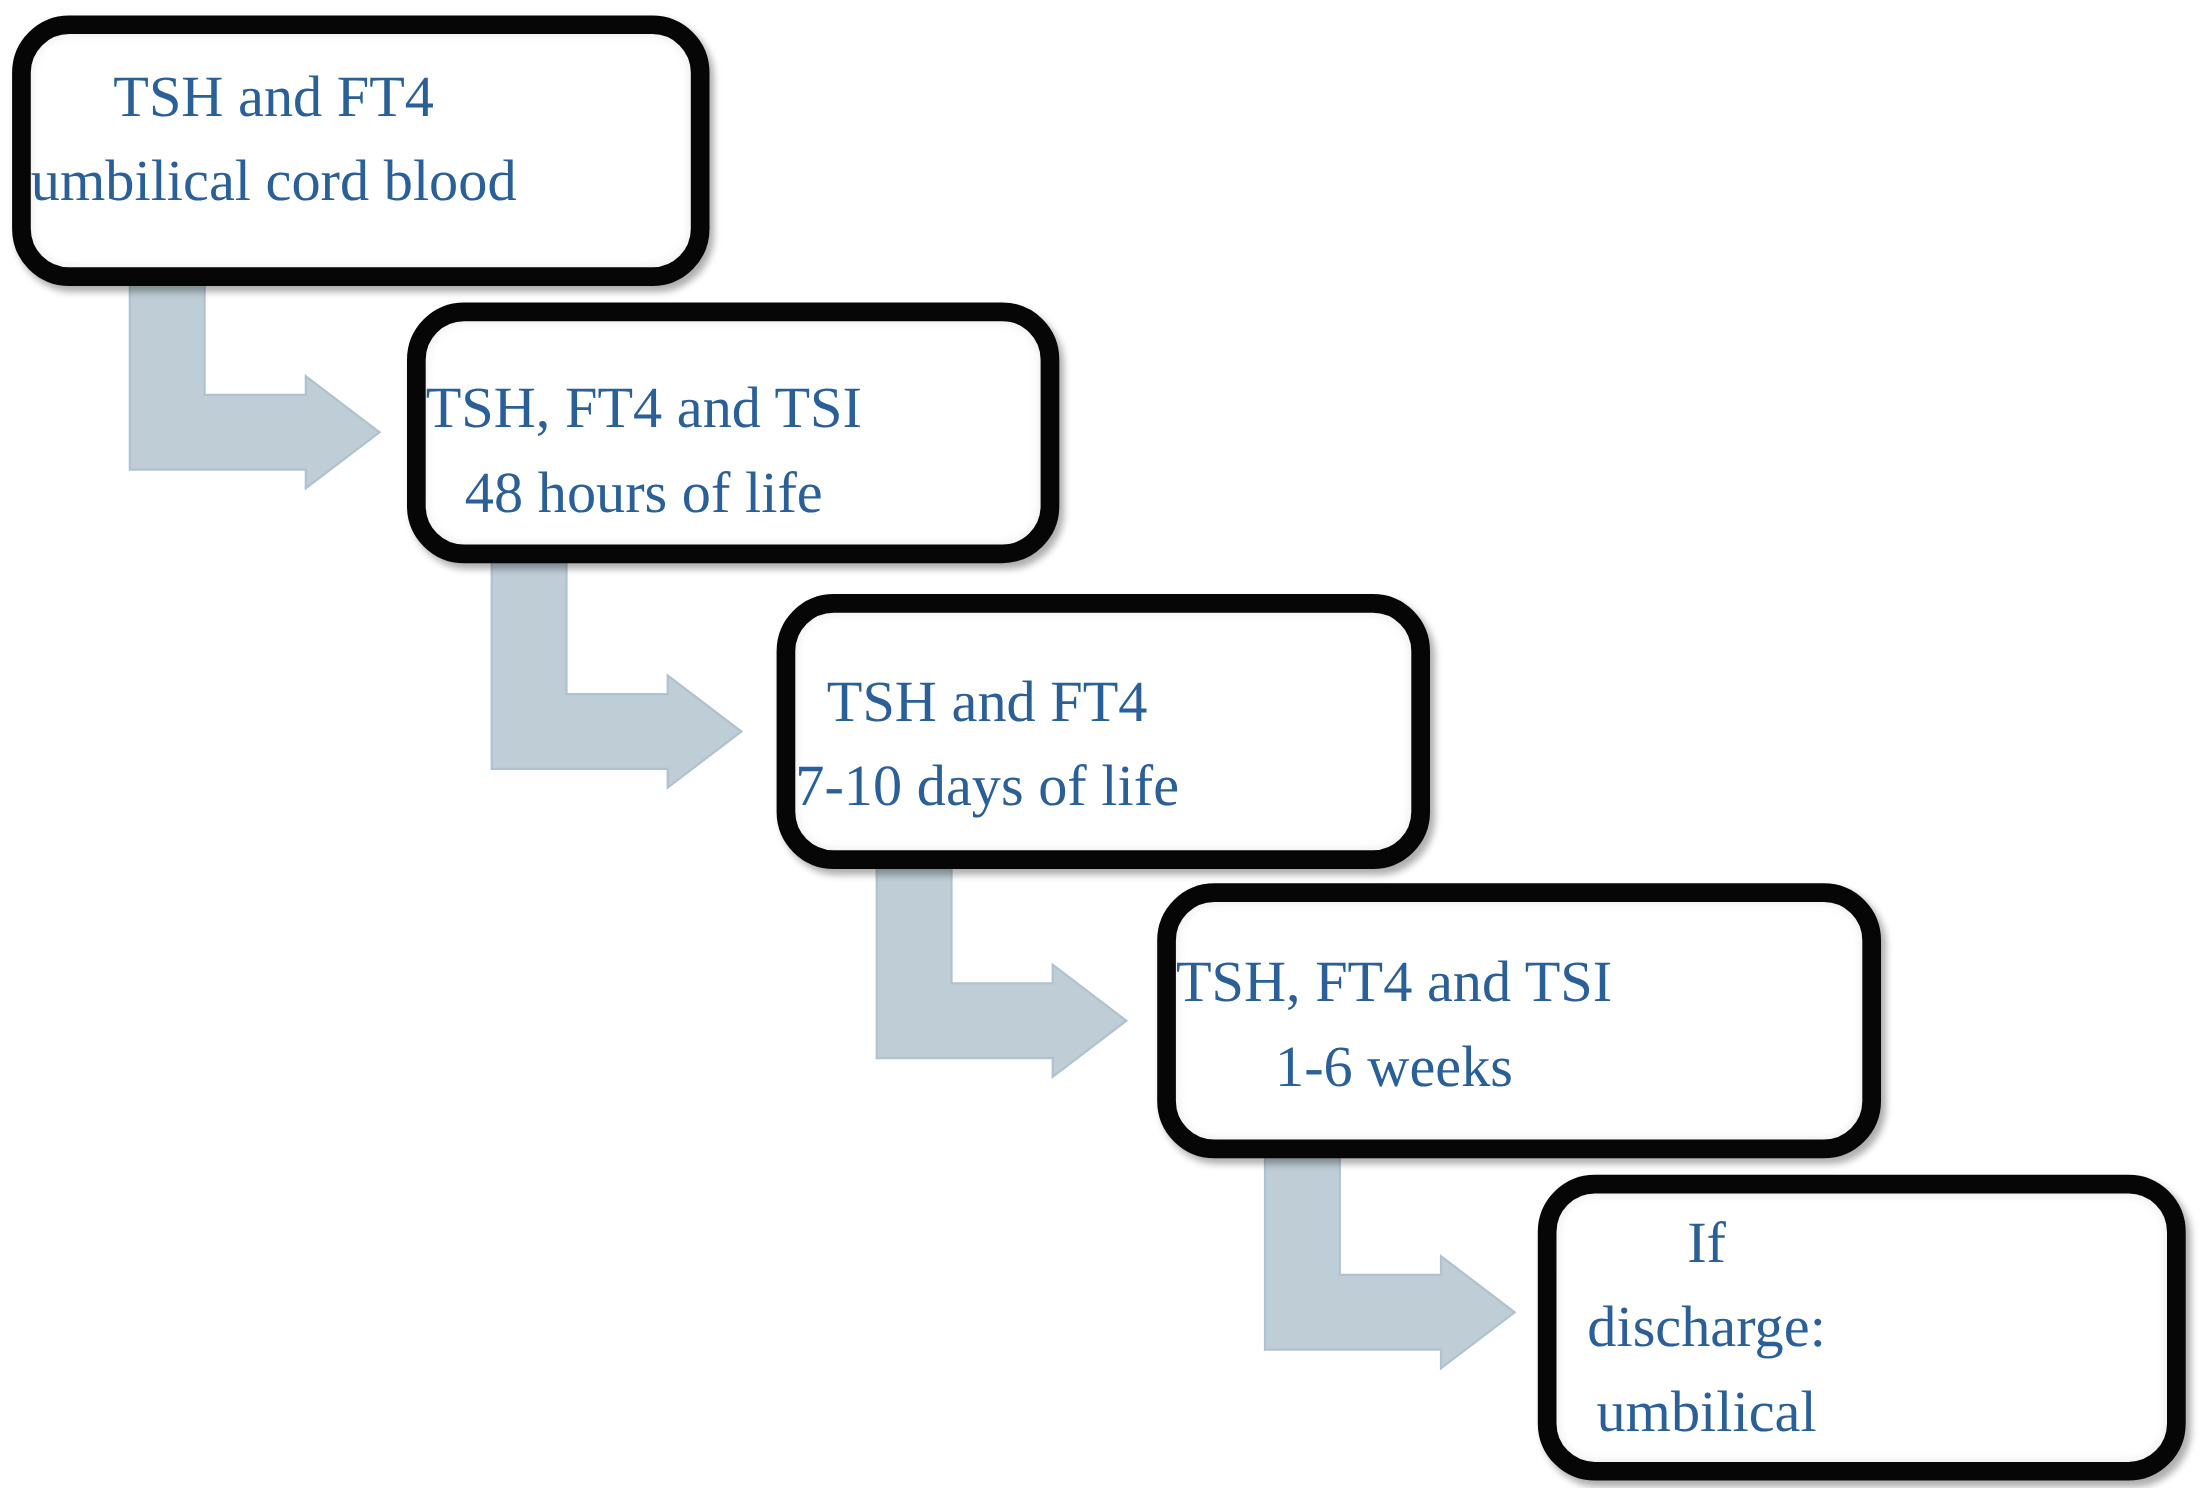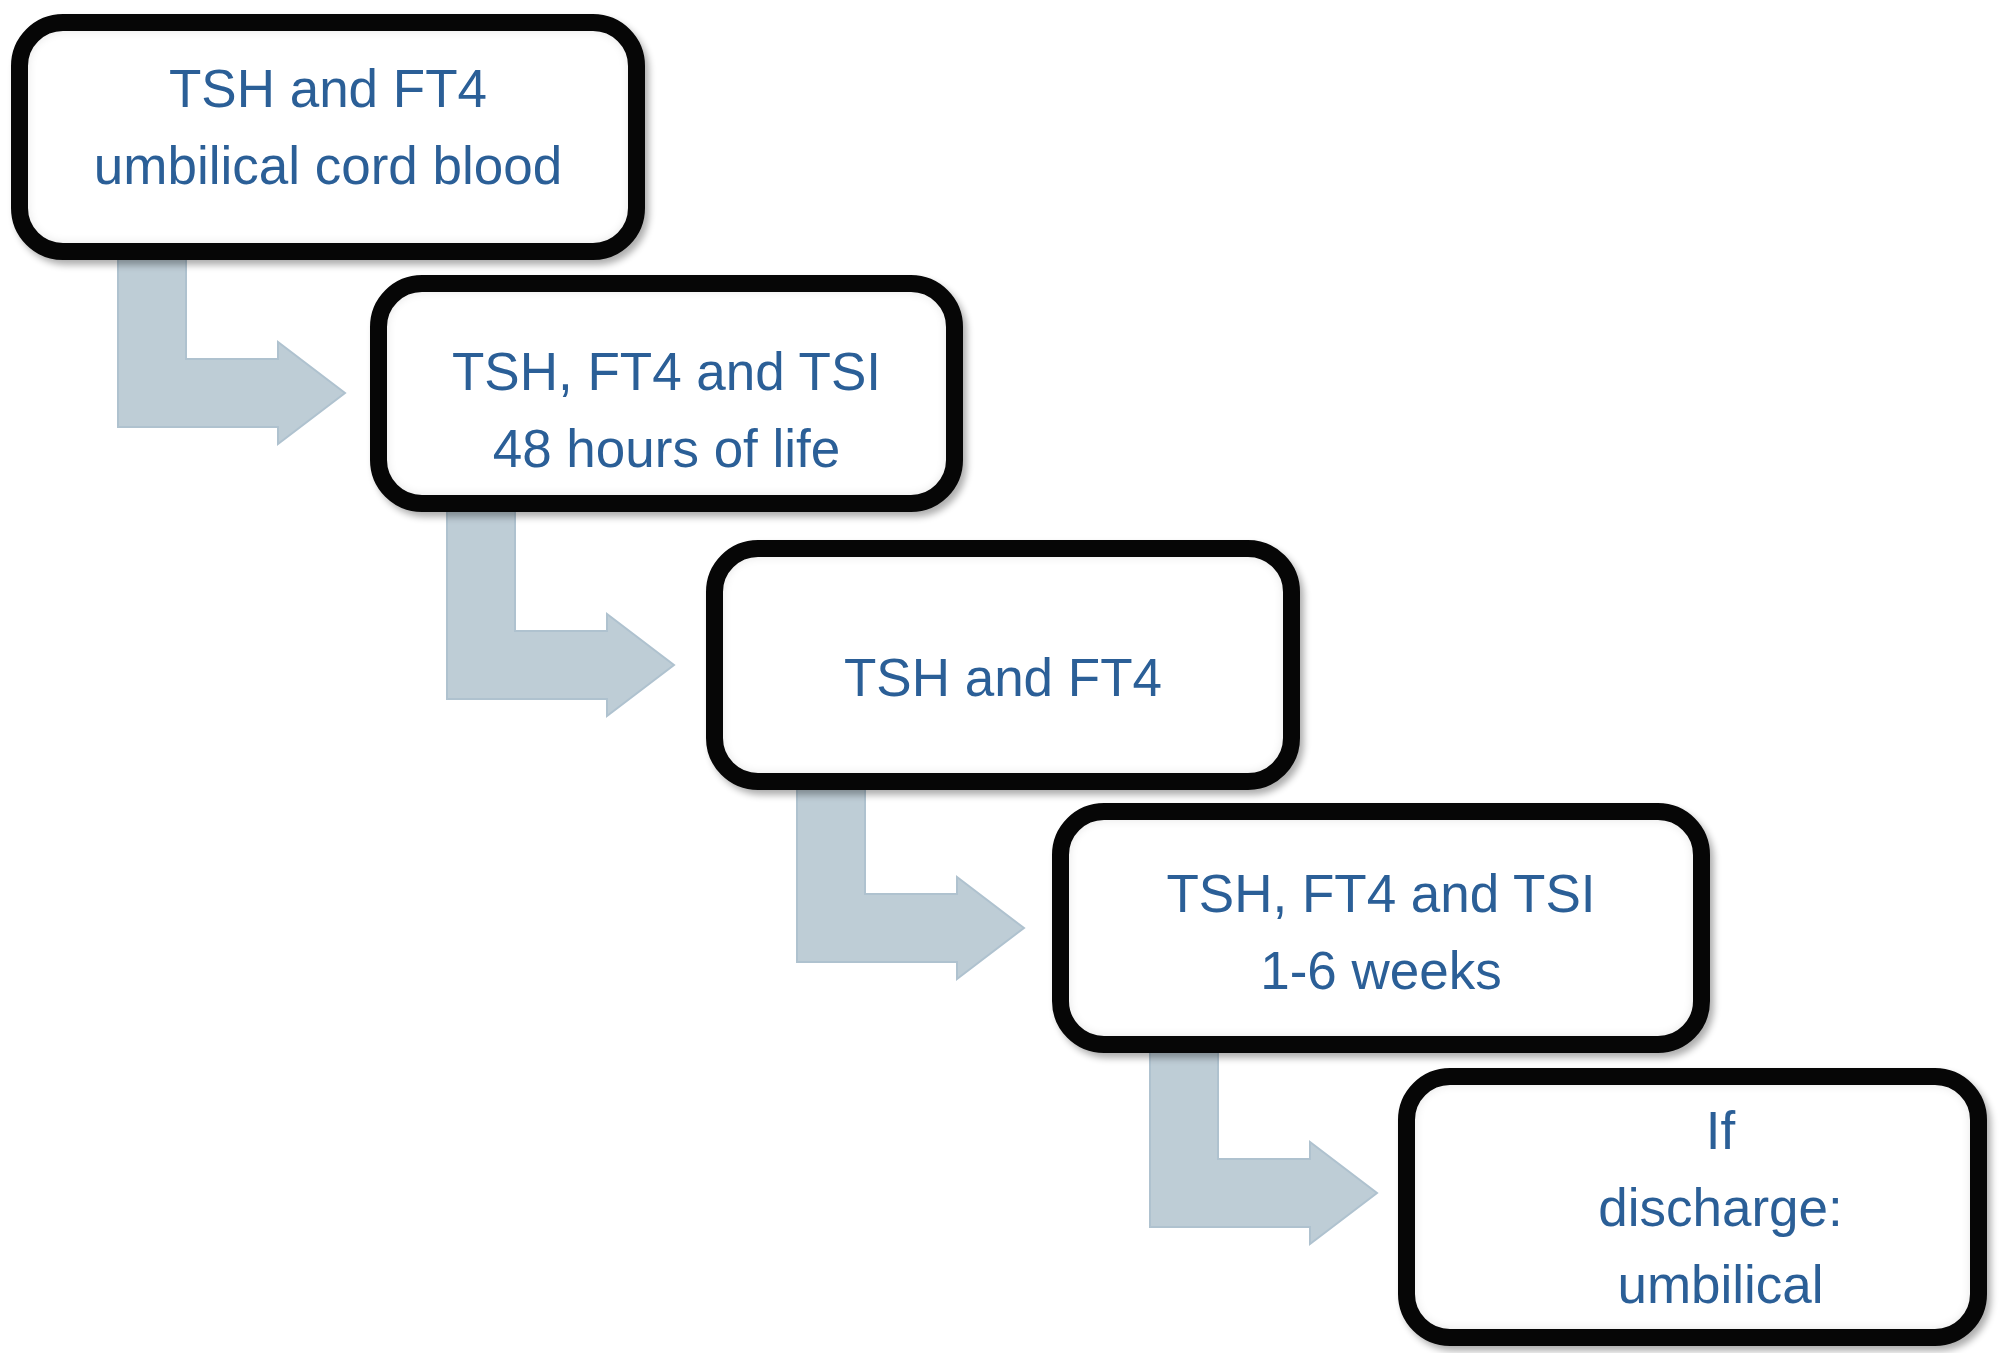--- a/index.html
+++ b/index.html
@@ -26,26 +26,27 @@
   .flow-box {
     position: absolute;
     z-index: 2;
     box-sizing: border-box;
     background: #ffffff;
     border: 17px solid #060606;
     border-radius: 52px;
     box-shadow: 4px 5px 7px rgba(0,0,0,0.32), inset 0 0 10px rgba(0,0,0,0.10);
     display: flex;
     flex-direction: column;
-    align-items: center;
+    align-items: flex-start;
     justify-content: center;
     text-align: center;
     color: #2B5F97;
     font-size: 53px;
     line-height: 77px;
+    font-family: Liberation Serif, serif;
   }
   .flow-box .line { display: block; white-space: nowrap; }
 
   #box1 { left: 11px;   top: 14px;   width: 634px; height: 246px; }
   #box1 .text { transform: translateY(-10px); }
   #box2 { left: 370px;  top: 275px;  width: 593px; height: 237px; }
   #box2 .text { transform: translateY(16px); }
   #box3 { left: 706px;  top: 540px;  width: 594px; height: 250px; }
   #box3 .text { transform: translateY(12px); }
   #box4 { left: 1052px; top: 803px;  width: 658px; height: 250px; }
@@ -77,20 +78,21 @@
   <div class="flow-box" id="box2">
     <div class="text">
       <span class="line">TSH, FT4 and TSI</span>
       <span class="line">48 hours of life</span>
     </div>
   </div>
 
   <div class="flow-box" id="box3">
     <div class="text">
       <span class="line">TSH and FT4</span>
+      <span class="line">7-10 days of life</span>
     </div>
   </div>
 
   <div class="flow-box" id="box4">
     <div class="text">
       <span class="line">TSH, FT4 and TSI</span>
       <span class="line">1-6 weeks</span>
     </div>
   </div>
 

